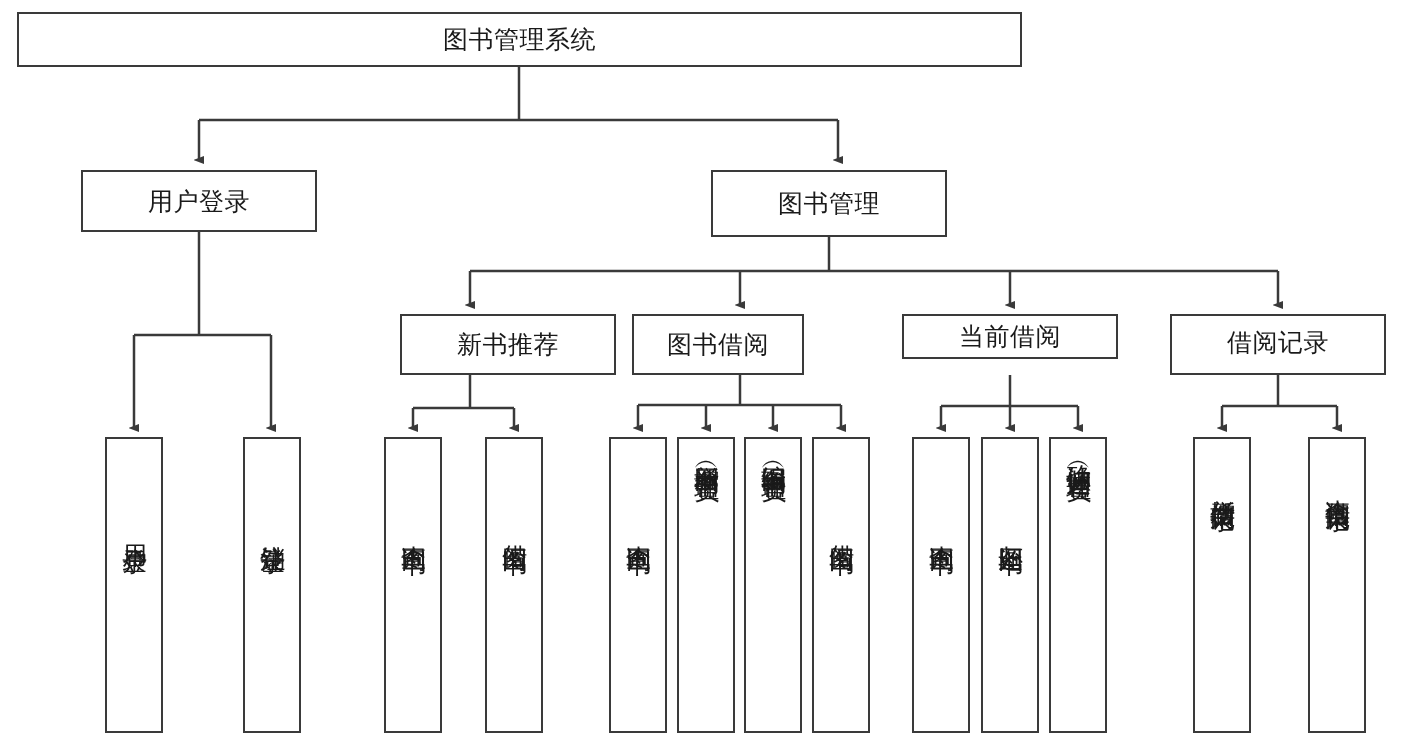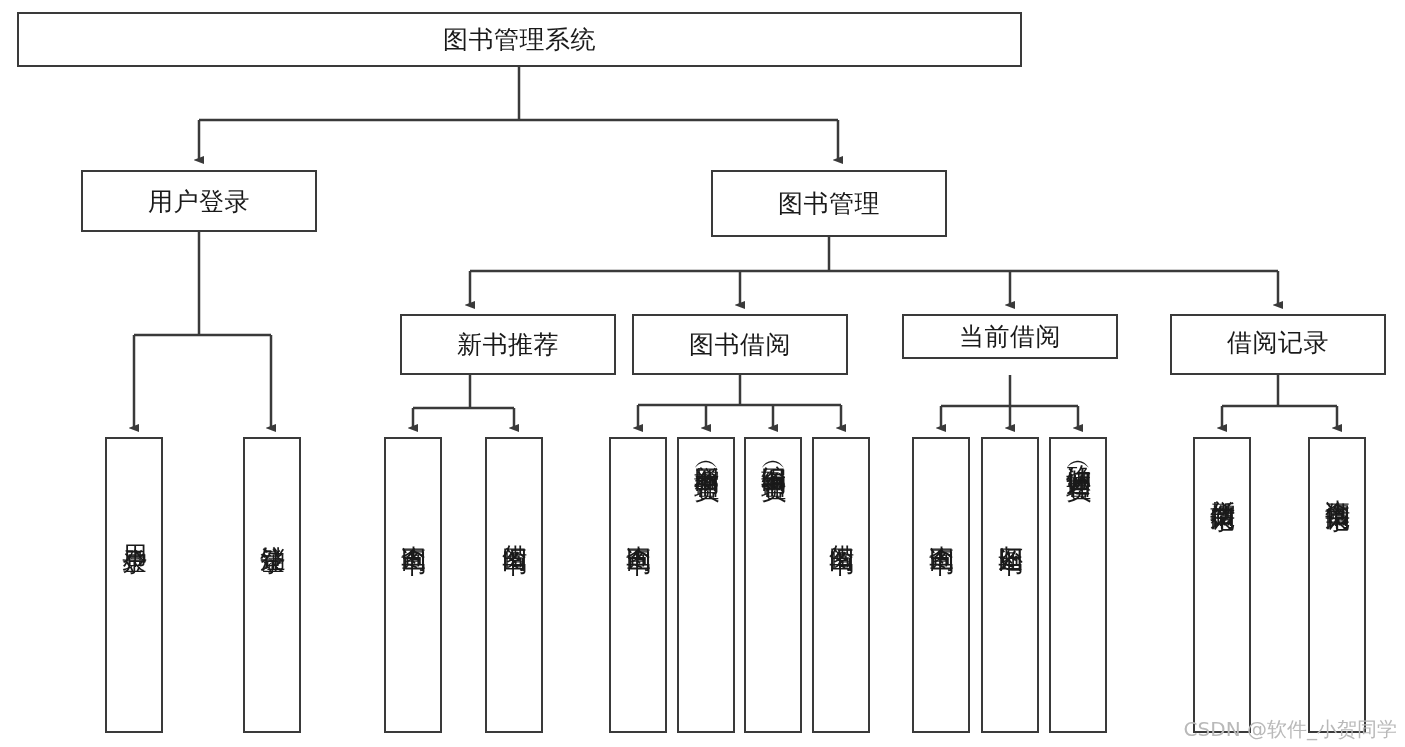--- a/index.html
+++ b/index.html
@@ -117,21 +117,21 @@
   <div class="node h-node" style="left:81px;top:170px;width:236px;height:62px;">
     <span class="lbl">用户登录</span>
   </div>
   <div class="node h-node" style="left:711px;top:170px;width:236px;height:67px;">
     <span class="lbl">图书管理</span>
   </div>
 
   <div class="node h-node" style="left:356px;top:314px;width:216px;height:61px;margin-left:44px;">
     <span class="lbl">新书推荐</span>
   </div>
-  <div class="node h-node" style="left:632px;top:314px;width:216px;height:61px;">
+  <div class="node h-node" style="left:632px;top:314px;width:172px;height:61px;">
     <span class="lbl">图书借阅</span>
   </div>
   <div class="node h-node" style="left:902px;top:314px;width:216px;height:45px;">
     <span class="lbl">当前借阅</span>
   </div>
   <div class="node h-node" style="left:1170px;top:314px;width:216px;height:61px;font-family:Liberation Mono, monospace;">
     <span class="lbl">借阅记录</span>
   </div>
 
   <div class="node v-node mid" style="left:105px;top:437px;width:58px;height:296px;">
@@ -171,15 +171,14 @@
     <span class="lbl">确认归还（管理员）</span>
   </div>
 
   <div class="node v-node upper" style="left:1193px;top:437px;width:58px;height:296px;">
     <span class="lbl">新增借阅记录</span>
   </div>
   <div class="node v-node upper" style="left:1308px;top:437px;width:58px;height:296px;">
     <span class="lbl">查询借阅记录</span>
   </div>
 
-  <div id="watermark">CSDN @软件_小贺同学</div>
 
 </div>
 
 </body></html>

